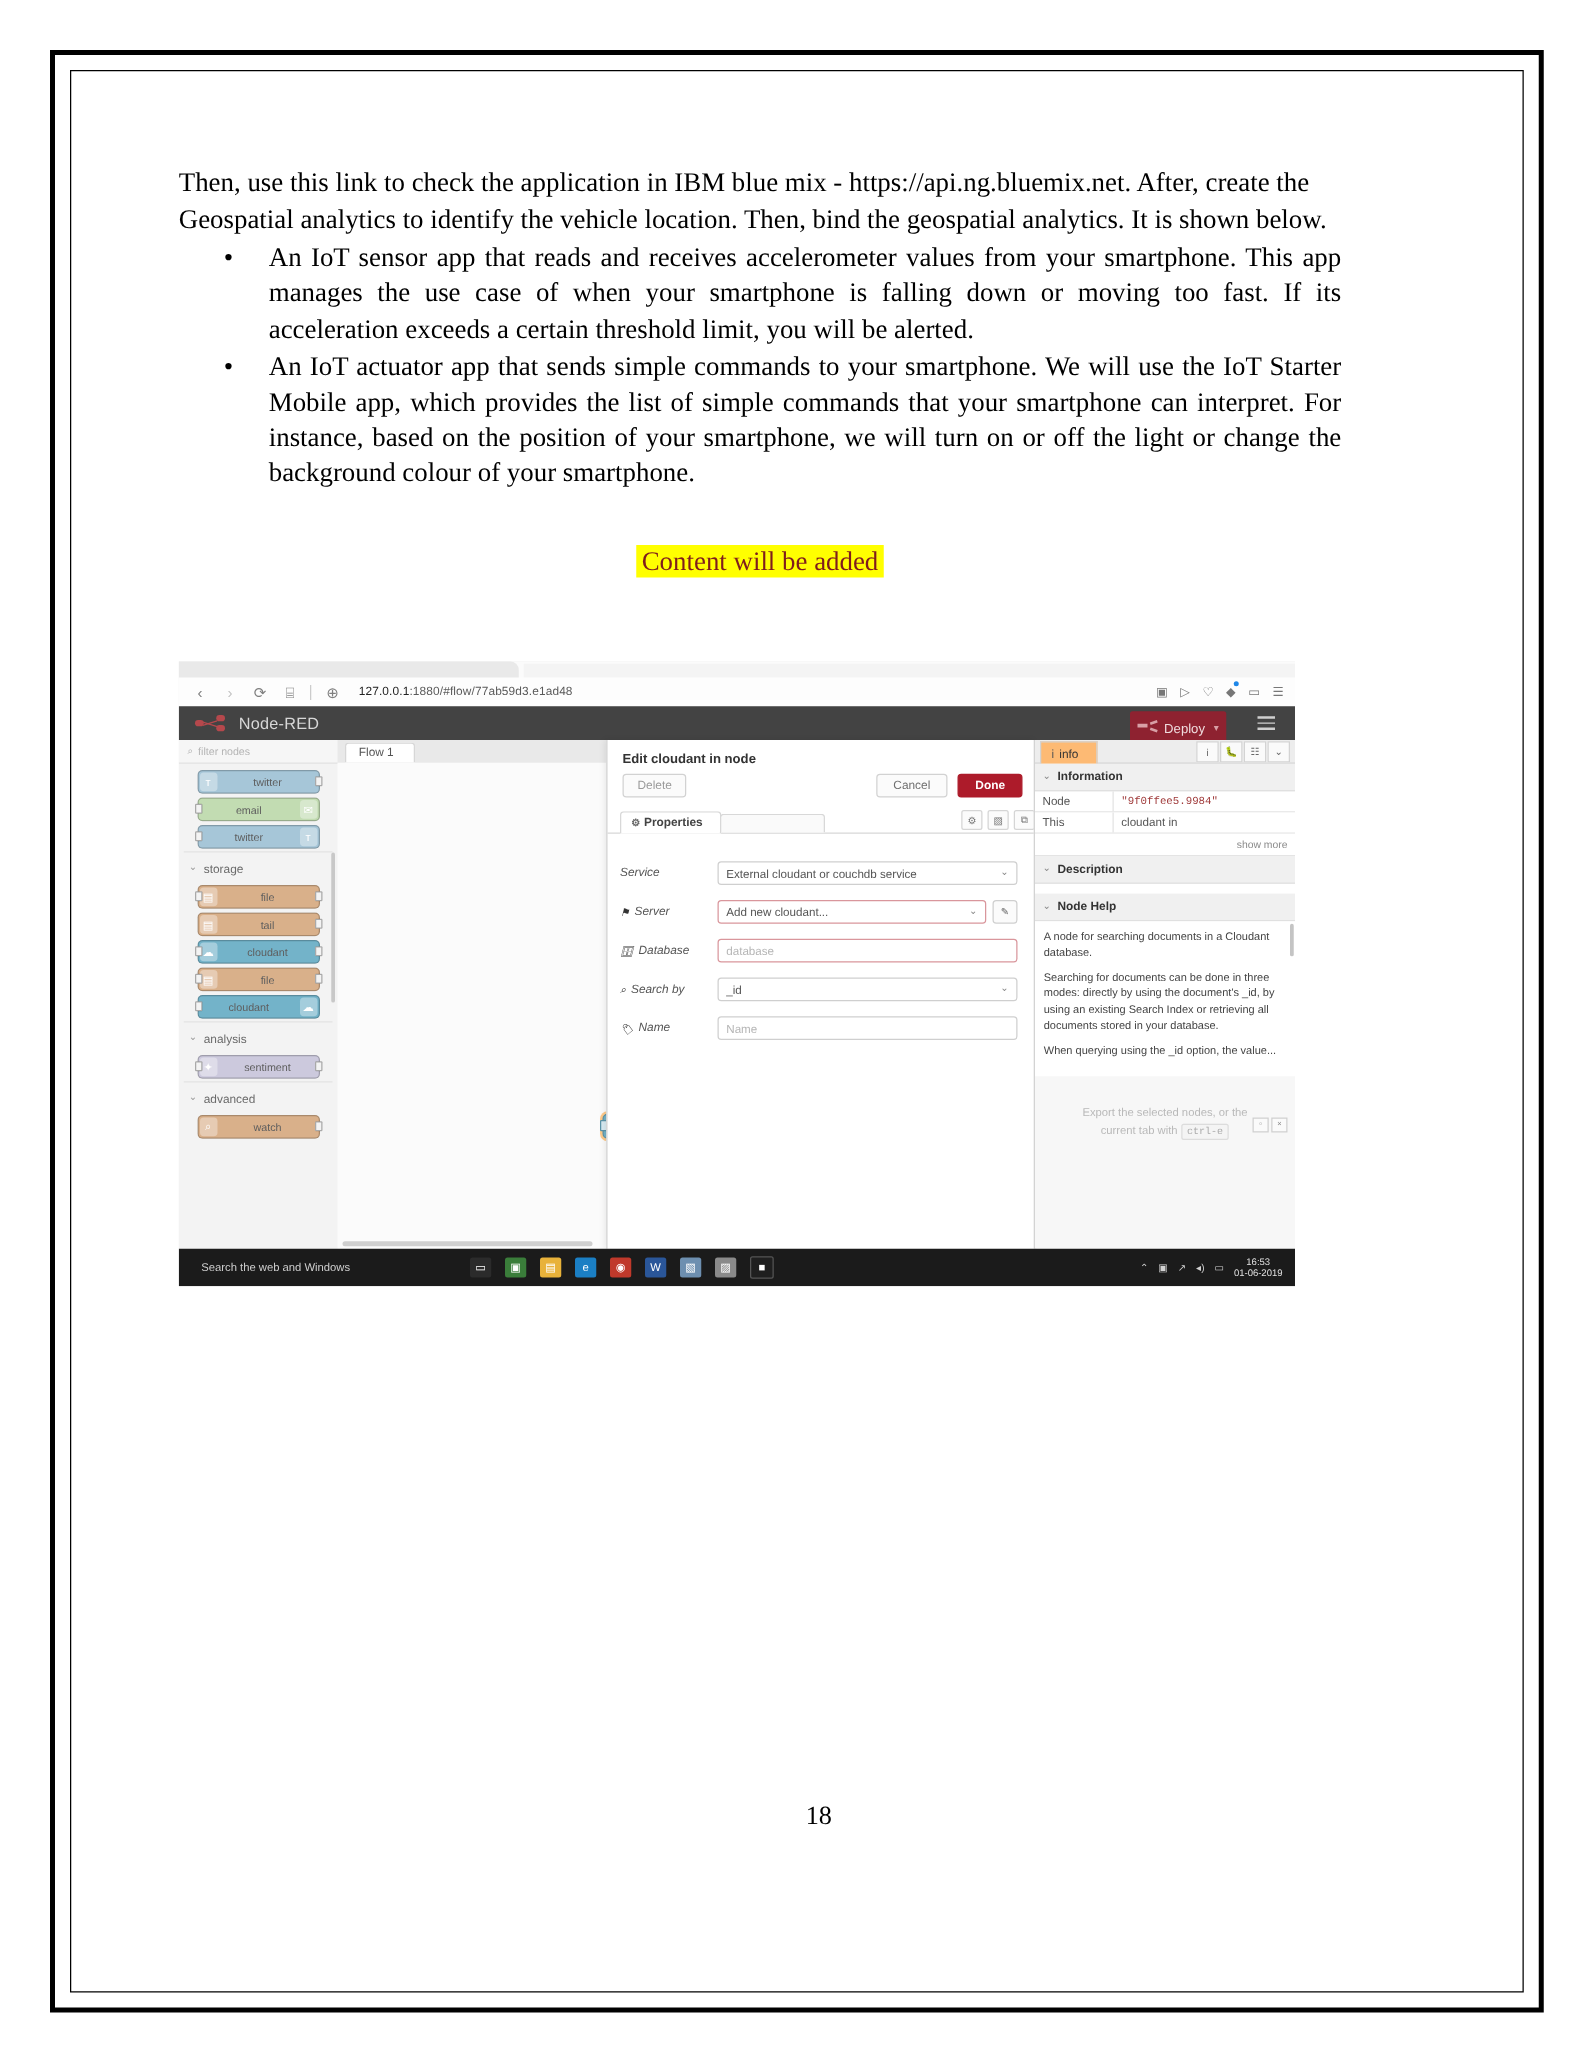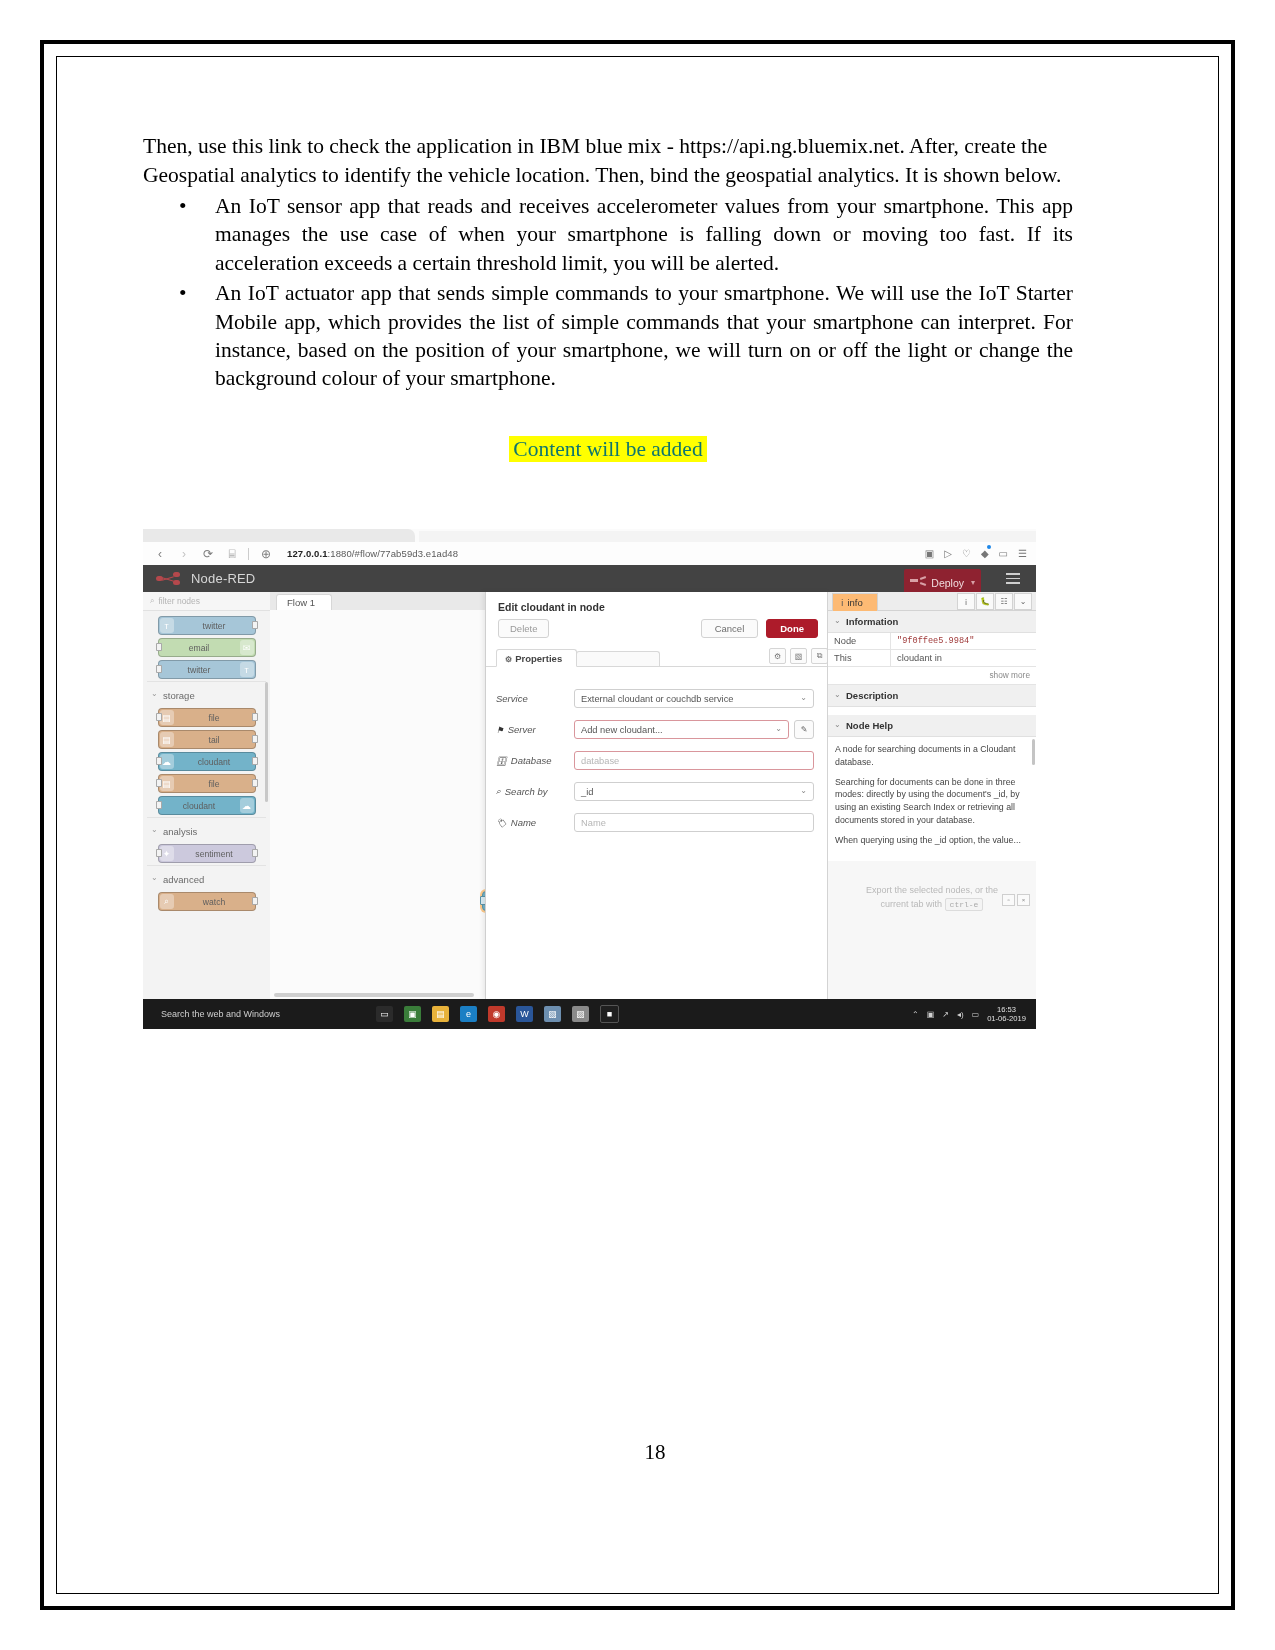--- a/index.html
+++ b/index.html
@@ -60,21 +60,21 @@
     font-size:21.5px;
     line-height:1.32;
   }
   .highlight-wrap{
     text-align:center;
     margin-top:44px;
   }
   .highlight{
     background:#ffff00;
     font-size:21.5px;
-    color:#0f766e;
+    color:#7f1d1d;
     padding:1px 4px;
   }
   .page-number{
     position:absolute;
     left:0;right:0;
     top:1440px;
     text-align:center;
     font-size:21px;
     color:#000;
     margin-left:35px;
@@ -112,21 +112,21 @@
     color:#555;font-size:12px;margin-left:10px;opacity:.75;
     width:14px;text-align:center;
   }
   .chrome .nav-ico.dim{opacity:.35;}
   .chrome .divider{
     width:1px;height:12px;background:#ccc;margin-left:9px;
   }
   .chrome .url{
     margin-left:14px;font-size:9.5px;color:#5a5a5a;letter-spacing:.1px;
   }
-  .chrome .url b{color:#222;font-weight:700;}
+  .chrome .url b{color:#222;font-weight:400;}
   .chrome-right{
     margin-left:auto;display:flex;align-items:center;gap:10px;
     padding-right:9px;
   }
   .chrome-right span{font-size:10px;color:#777;position:relative;}
   .blue-dot{
     position:absolute;right:-2px;top:-3px;width:4px;height:4px;
     border-radius:50%;background:#1e87e8;
   }
 

